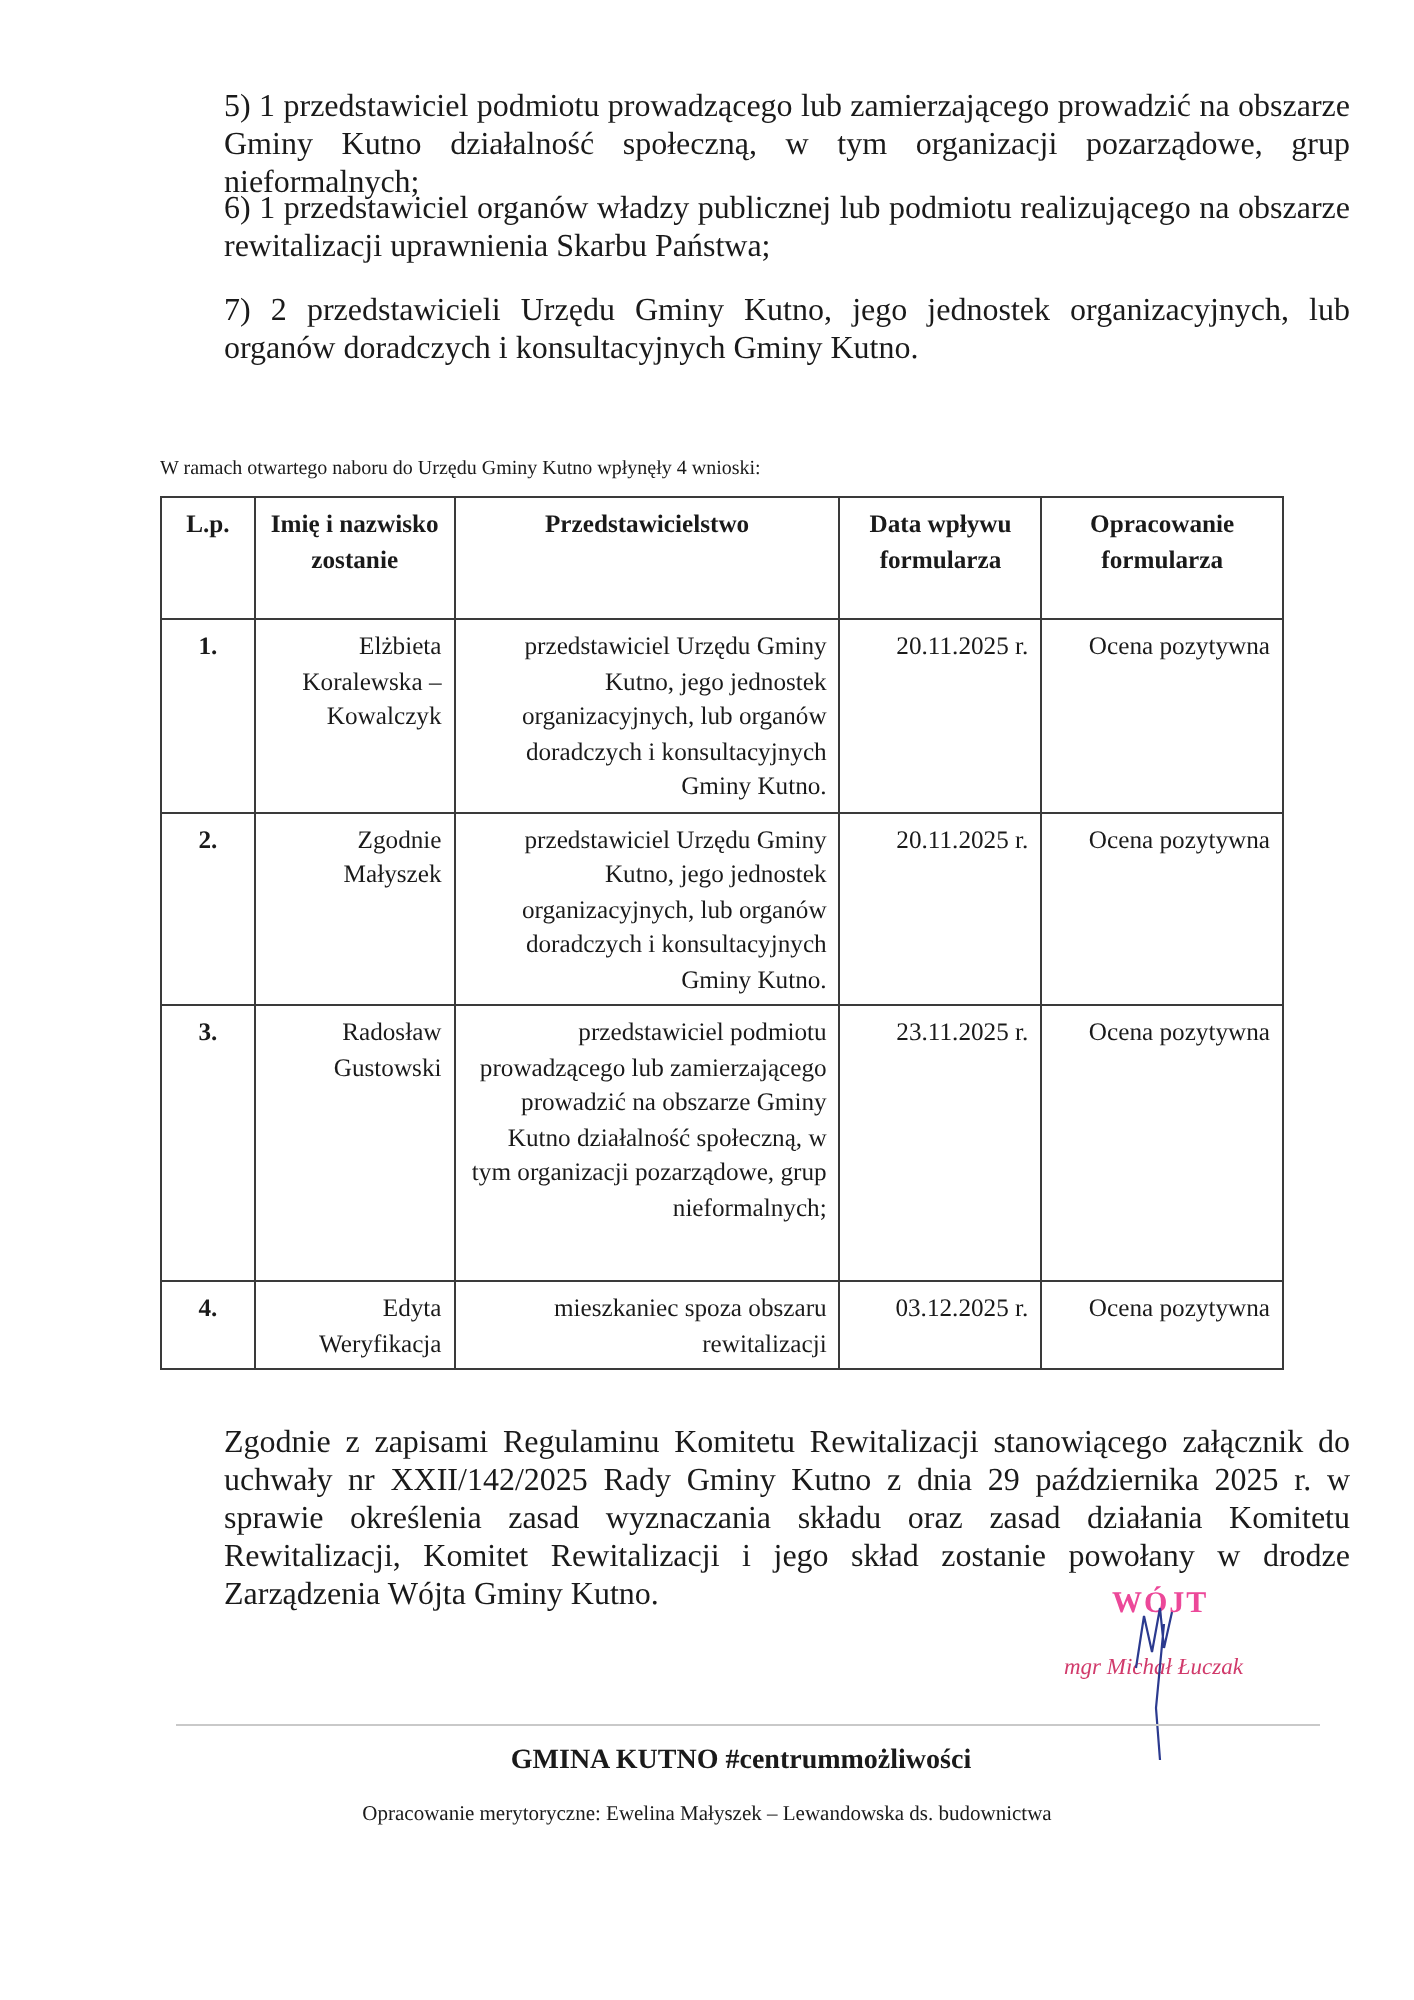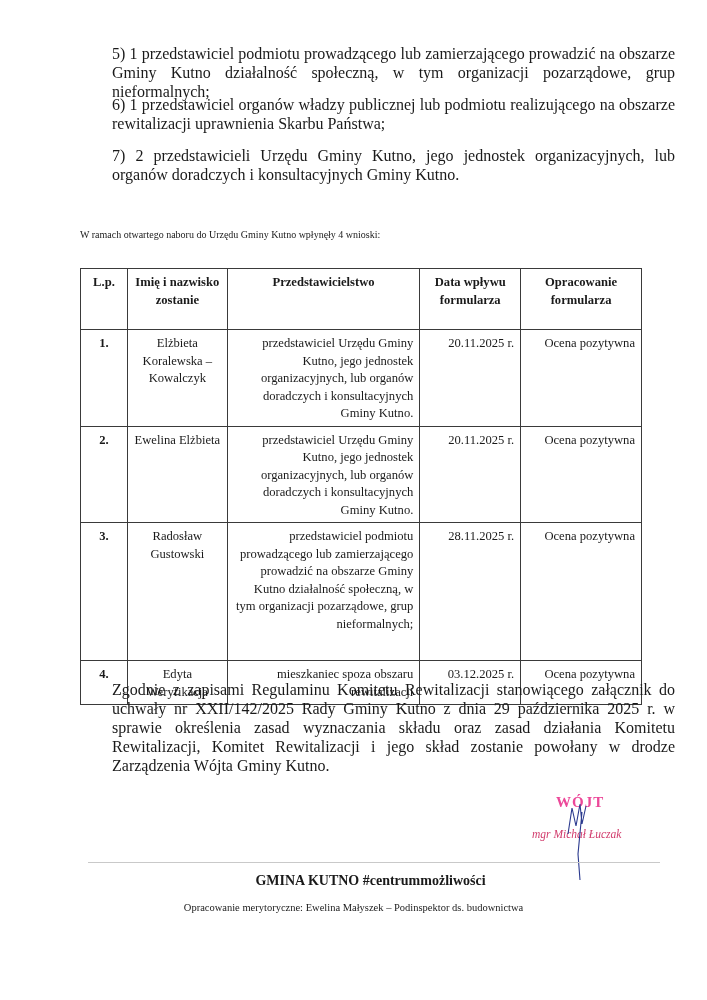--- a/index.html
+++ b/index.html
@@ -4,34 +4,34 @@
 <style>
   html, body { margin: 0; padding: 0; background: #ffffff; }
   body { width: 707px; height: 1000px; position: relative; overflow: hidden;
          font-family: "Liberation Serif", serif; color: #1a1a1a; }
   .para { position: absolute; left: 80px; width: 563px; font-size: 16px; line-height: 19px; text-align: justify; margin-left: 32px; }
   .para.last-left { text-align-last: left; }
   #p5 { top: 44px; }
   #p6 { top: 95px; }
   #p7 { top: 146px; }
   #intro { top: 229px; left: 80px; font-size: 10px; position: absolute; }
-  table.cand { position: absolute; left: 80px; top: 268px; border-collapse: collapse; width: 562px;
+  table.cand { position: absolute; left: 80px; top: 248px; border-collapse: collapse; width: 562px;
                font-size: 12.6px; line-height: 17.5px; }
   table.cand th, table.cand td { border: 1px solid #3a3a3a; vertical-align: top; padding: 5px 6px 3px 6px; }
   table.cand th { font-weight: bold; text-align: center; }
   table.cand col.c1 { width: 47px; }
   table.cand col.c2 { width: 100px; }
   table.cand col.c3 { width: 193px; }
   table.cand col.c4 { width: 101px; }
   table.cand col.c5 { width: 121px; }
   table.cand thead tr { height: 61px; }
   td.lp { font-weight: bold; text-align: center; }
-  td.name { text-align: center; padding-left: 8px; }
+  td.name { text-align: right; padding-left: 8px; }
   td.rep, td.date, td.ver { text-align: right; }
-  #closing { top: 680px; }
+  #closing { top: 712px; }
   .sig { position: absolute; left: 520px; top: 794px; width: 140px; height: 90px; }
   .sig .wojt { position: absolute; left: 36px; top: 0; color: #ec4899; font-weight: bold; font-size: 15px; letter-spacing: 1px; }
   .sig .mgr { position: absolute; left: 12px; top: 34px; color: #d13a6b; font-style: italic; font-size: 11.5px; white-space: nowrap; }
   .sig svg { position: absolute; left: 0; top: 0; }
   .rule { position: absolute; left: 88px; top: 862px; width: 572px; height: 0; border-top: 1px solid #c9c9c9; }
   .footer-title { position: absolute; left: 17px; width: 707px; top: 873px; text-align: center; font-weight: bold; font-size: 14px; }
   .footer-sub { position: absolute; left: 0; width: 707px; top: 902px; text-align: center; font-size: 10.5px; }
 </style>
 </head>
 <body>
@@ -62,30 +62,30 @@
   <tbody>
     <tr style="height:92px">
       <td class="lp">1.</td>
       <td class="name">Elżbieta Koralewska –Kowalczyk</td>
       <td class="rep">przedstawiciel Urzędu Gminy Kutno, jego jednostek organizacyjnych, lub organów doradczych i konsultacyjnych Gminy Kutno.</td>
       <td class="date">20.11.2025 r.</td>
       <td class="ver">Ocena pozytywna</td>
     </tr>
     <tr style="height:93px">
       <td class="lp">2.</td>
-      <td class="name">Ewelina Elżbieta</td>
+      <td class="name">Zgodnie Małyszek</td>
       <td class="rep">przedstawiciel Urzędu Gminy Kutno, jego jednostek organizacyjnych, lub organów doradczych i konsultacyjnych Gminy Kutno.</td>
       <td class="date">20.11.2025 r.</td>
       <td class="ver">Ocena pozytywna</td>
     </tr>
     <tr style="height:138px">
       <td class="lp">3.</td>
       <td class="name">Radosław Gustowski</td>
       <td class="rep">przedstawiciel podmiotu prowadzącego lub zamierzającego prowadzić na obszarze Gminy Kutno działalność społeczną, w tym organizacji pozarządowe, grup nieformalnych;</td>
-      <td class="date">28.11.2025 r.</td>
+      <td class="date">23.11.2025 r.</td>
       <td class="ver">Ocena pozytywna</td>
     </tr>
     <tr style="height:41px">
       <td class="lp">4.</td>
       <td class="name">Edyta Weryfikacja</td>
       <td class="rep">mieszkaniec spoza obszaru rewitalizacji</td>
       <td class="date">03.12.2025 r.</td>
       <td class="ver">Ocena pozytywna</td>
     </tr>
   </tbody>
@@ -96,13 +96,13 @@
 <div class="sig">
   <div class="wojt">WÓJT</div>
   <div class="mgr">mgr Michał Łuczak</div>
   <svg width="140" height="90">
     <path d="M48 40 L52 14 L56 32 L60 10 L62 30 L66 12 M62 18 L58 60 L60 86" fill="none" stroke="#2b3a8f" stroke-width="1.1"></path>
   </svg>
 </div>
 
 <div class="rule"></div>
 <div class="footer-title">GMINA KUTNO #centrummożliwości</div>
-<div class="footer-sub">Opracowanie merytoryczne: Ewelina Małyszek – Podinspektor ds. budownictwa</div>
+<div class="footer-sub">Opracowanie merytoryczne: Ewelina Małyszek – Lewandowska ds. budownictwa</div>
 
 </body></html>

